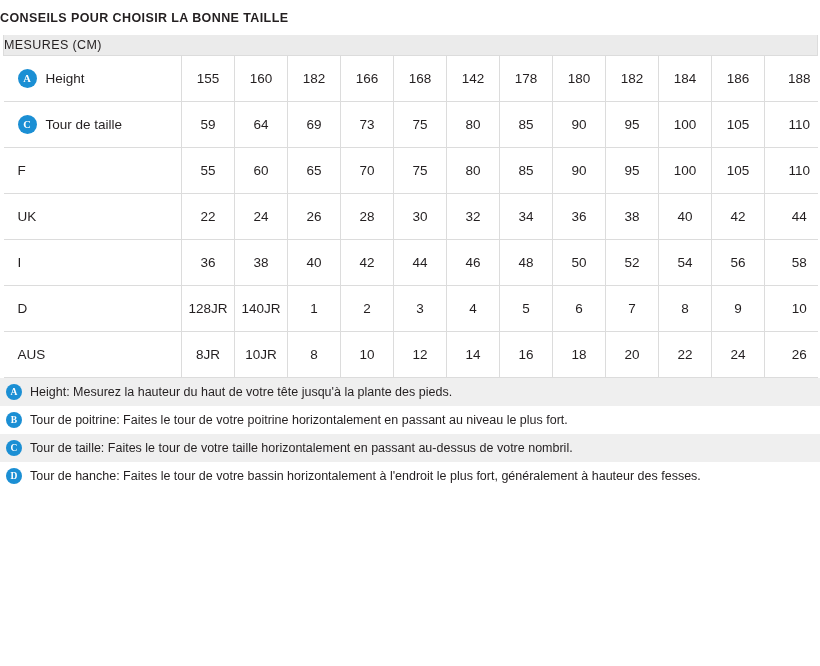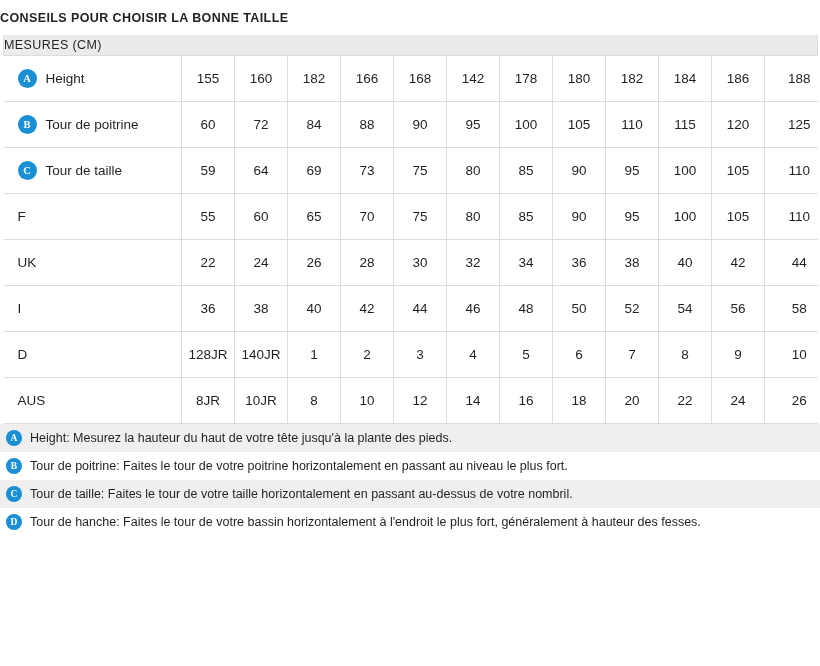--- a/index.html
+++ b/index.html
@@ -159,37 +159,20 @@
         <td class="val-cell">168</td>
         <td class="val-cell">142</td>
         <td class="val-cell">178</td>
         <td class="val-cell">180</td>
         <td class="val-cell">182</td>
         <td class="val-cell">184</td>
         <td class="val-cell">186</td>
         <td class="val-cell last">188</td>
       </tr>
 
-      <tr>
-        <td class="label-cell">
-          <span class="badge">B</span><span class="label-text">Tour de poitrine</span>
-        </td>
-        <td class="val-cell">60</td>
-        <td class="val-cell">72</td>
-        <td class="val-cell">84</td>
-        <td class="val-cell">88</td>
-        <td class="val-cell">90</td>
-        <td class="val-cell">95</td>
-        <td class="val-cell">100</td>
-        <td class="val-cell">105</td>
-        <td class="val-cell">110</td>
-        <td class="val-cell">115</td>
-        <td class="val-cell">120</td>
-        <td class="val-cell last">125</td>
-      </tr>
 
       <tr>
         <td class="label-cell">
           <span class="badge">C</span><span class="label-text">Tour de taille</span>
         </td>
         <td class="val-cell">59</td>
         <td class="val-cell">64</td>
         <td class="val-cell">69</td>
         <td class="val-cell">73</td>
         <td class="val-cell">75</td>

